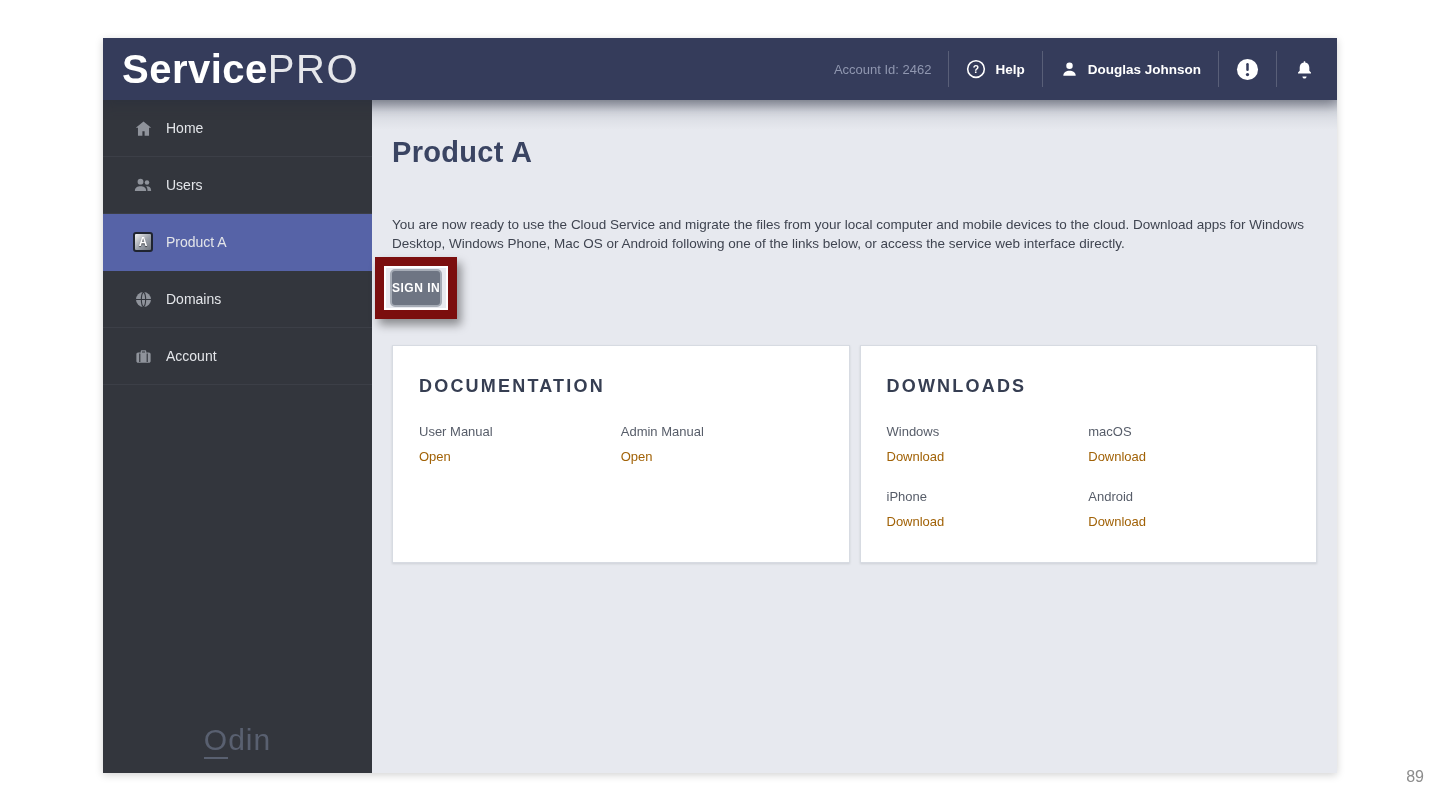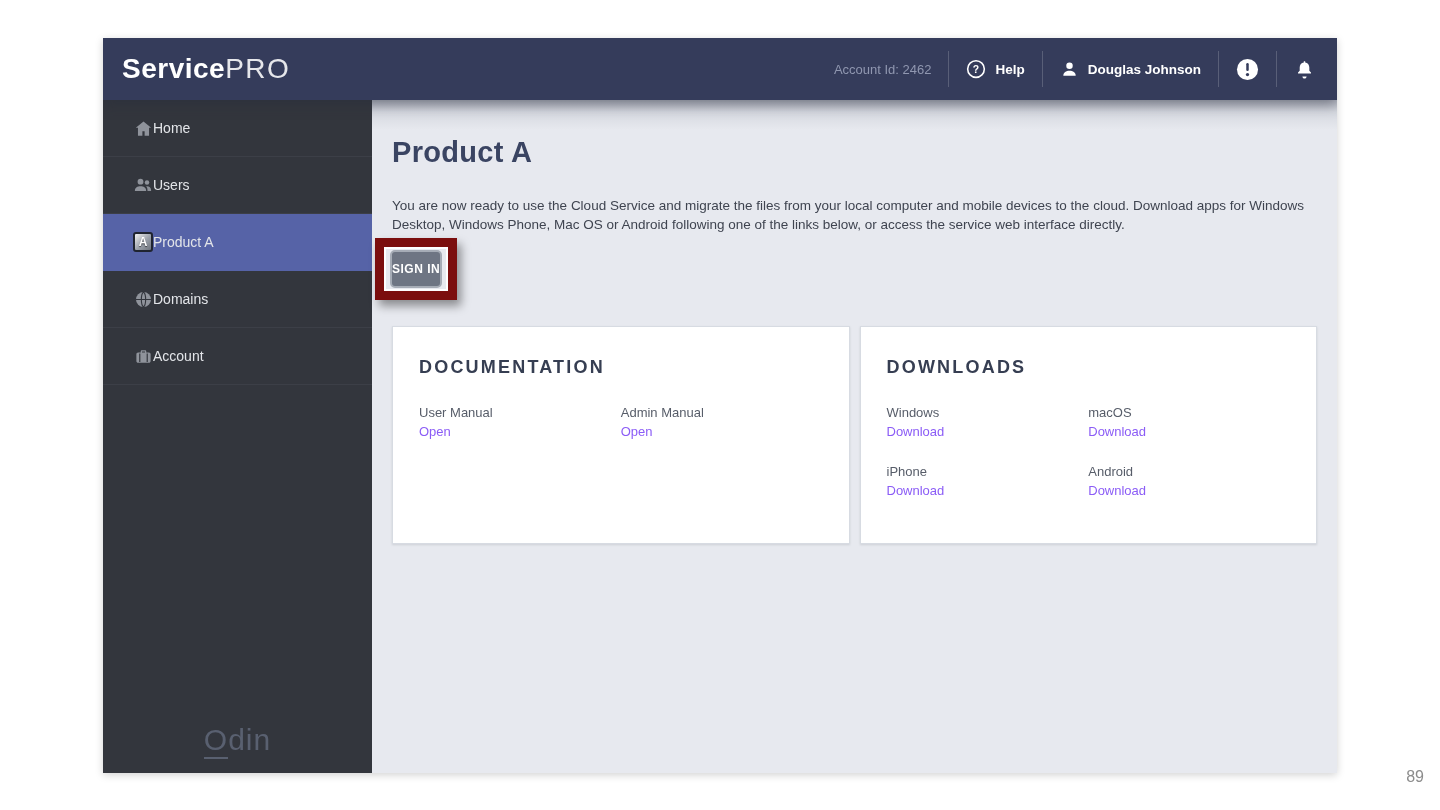--- a/index.html
+++ b/index.html
@@ -7,57 +7,57 @@
               font-family:"Liberation Sans", sans-serif; }
 
   
   .window { position:absolute; left:103px; top:38px; width:1234px; height:735px;
             background:#e7e9ef; box-shadow:0 2px 8px rgba(0,0,0,.18); overflow:hidden; }
 
   
   .header { position:relative; height:62px; background:#353c5b; display:flex;
             align-items:center; justify-content:space-between; padding:0 22px 0 19px;
             box-shadow:0 5px 12px rgba(40,44,60,.45); z-index:10; }
-  .logo { font-size:28px; color:#ffffff; letter-spacing:.5px; white-space:nowrap; }
+  .logo { font-size:40px; color:#ffffff; letter-spacing:.5px; white-space:nowrap; }
   .logo-bold { font-weight:700; }
   .logo-thin { font-weight:100; color:rgba(255,255,255,.88); letter-spacing:1.5px; }
   .header-right { display:flex; align-items:center; height:100%; }
   .h-sep { width:1px; height:36px; background:rgba(255,255,255,.18); margin:0 17px; }
   .h-item { display:flex; align-items:center; gap:9px; color:#ffffff; font-size:13.5px;
             font-weight:700; cursor:pointer; text-decoration:none; }
   .account-id { color:#9097b0; font-size:13px; font-weight:400; }
   .h-icon { display:flex; align-items:center; }
 
   
   .body-row { display:flex; height:673px; }
 
   
   .sidebar { position:relative; width:269px; background:#33363d; flex:0 0 269px; }
   .side-item { display:flex; align-items:center; height:57px; padding-left:30px;
-               border-bottom:1px solid #3c3f47; cursor:pointer;
+               gap:13px; border-bottom:1px solid #3c3f47; cursor:pointer;
                color:#e3e5e9; font-size:14px; }
   .side-item .s-icon { width:20px; height:20px; color:#8f939b; display:flex;
                        align-items:center; justify-content:center; flex:0 0 20px; }
   .side-item.active { background:#5663a7; border-bottom-color:#5663a7; }
   .side-item.active .s-icon { color:#c9cde2; }
   .prod-badge { width:20px; height:20px; border:2px solid #1f2430; border-radius:3px;
                 background:linear-gradient(135deg,#f2f2f2 0%,#9aa0a9 55%,#6f747d 100%);
                 color:#ffffff; font-size:12px; font-weight:700; display:flex;
                 align-items:center; justify-content:center;
                 text-shadow:0 1px 1px rgba(0,0,0,.6); }
   .odin { position:absolute; bottom:16px; left:0; right:0; text-align:center;
           font-size:30px; font-weight:300; color:#596070; letter-spacing:1px; }
   .odin-o { border-bottom:2px solid #596070; padding-bottom:1px; }
 
   
   .content { position:relative; flex:1; padding:0 20px;
              background:linear-gradient(to bottom, #b9bcc6 0px, #d6d9e0 12px, #e7e9ef 30px); }
   .page-title { margin-top:36px; font-size:29px; font-weight:700; color:#3a4462;
                 letter-spacing:.3px; }
-  .intro { margin-top:27px; max-width:935px; font-size:13.5px; line-height:19px;
+  .intro { margin-top:46px; max-width:935px; font-size:13.5px; line-height:19px;
            color:#3f members4450; color:#3f4450; }
 
   .signin-row { margin-top:4px; margin-left:-17px; height:66px; }
   .annotation-frame { display:inline-block; border:9px solid #7b0e0e; padding:3px 6px;
                       box-shadow:inset 0 0 0 2px rgba(255,255,255,.95),
                                  4px 6px 9px rgba(0,0,0,.4); }
   .signin-btn { display:inline-block; background:#6e7583; border:2px solid #a6acb6;
                 border-radius:5px; color:#ffffff; font-size:12px; font-weight:700;
                 letter-spacing:.5px; padding:10px 0; cursor:pointer;
                 font-family:"Liberation Sans", sans-serif; }
@@ -65,22 +65,22 @@
   .card { background:#ffffff; border:1px solid #d7dbe2; box-shadow:0 1px 2px rgba(60,65,80,.15); }
   .congrats-card { margin-top:6px; height:172px; padding:32px 25px; }
   .congrats-title { font-size:27px; font-weight:700; color:#3a4462; }
   .congrats-text { margin-top:30px; font-size:13px; color:#3f4450; }
 
   .cards-row { display:flex; gap:10px; margin-top:22px; }
   .cards-row .card { flex:1; height:218px; padding:30px 26px; }
   .card-title { font-size:18px; font-weight:700; letter-spacing:2.2px; color:#363e52; }
   .link-grid { display:grid; grid-template-columns:1fr 1fr; row-gap:24px; margin-top:27px; }
   .link-item .l-label { font-size:13px; color:#575d69; }
-  .link-item .l-link { display:inline-block; margin-top:4px; font-size:13px;
-                       color:#8b5cf6; text-decoration:none; cursor:pointer; }
+  .link-item .l-link { display:inline-block; margin-top:10px; font-size:13px;
+                       color:#a16207; text-decoration:none; cursor:pointer; }
 
   .page-num { position:absolute; right:16px; bottom:24px; font-size:16px; color:#8c8c8c; }
 </style>
 </head>
 <body>
 
 <div class="window">
 
   <div class="header">
     <div class="logo">

